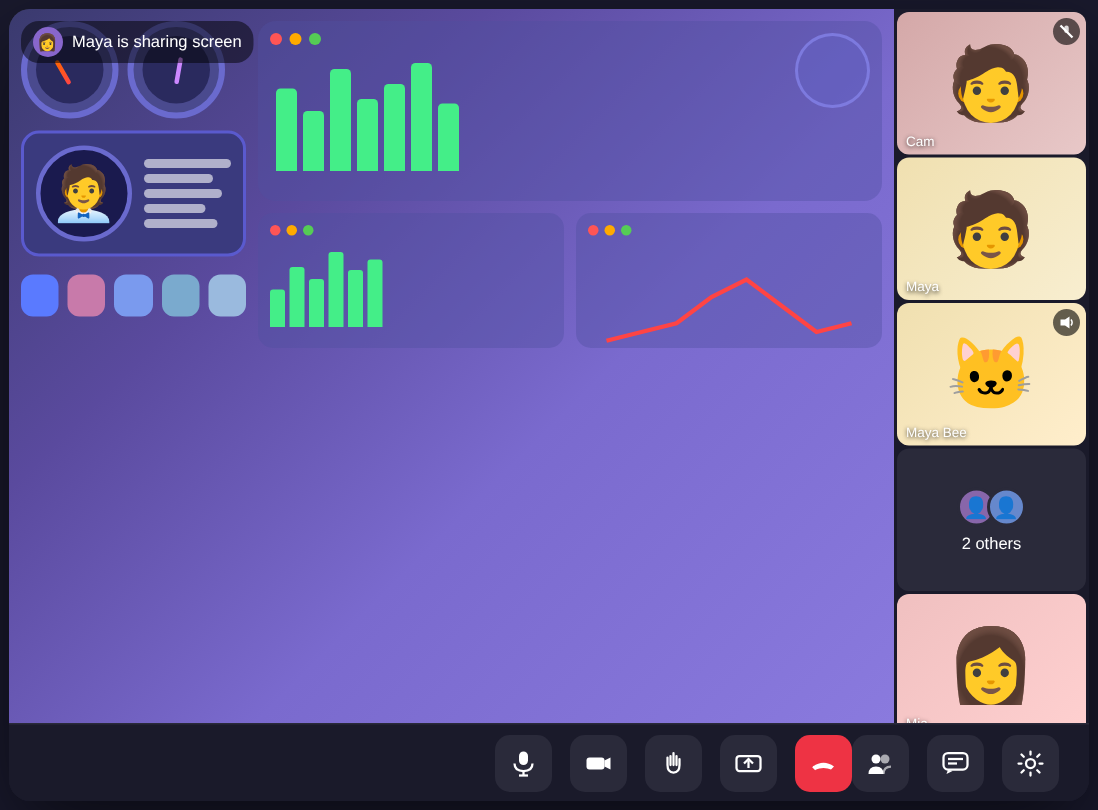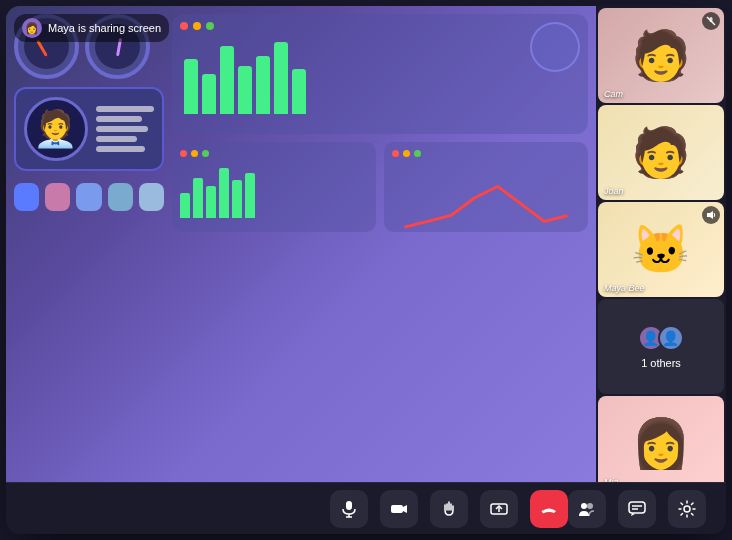--- a/index.html
+++ b/index.html
@@ -262,21 +262,20 @@
     .pt-bg3 { background: linear-gradient(135deg, #f0e0b0, #ffeecc); }
     .pt-bg5 { background: linear-gradient(135deg, #f0c0c0, #ffd0d0); }
     .participant-name {
       position: absolute;
       bottom: 4px;
       left: 6px;
       color: white;
       font-size: 9px;
       text-shadow: 0 1px 3px rgba(0,0,0,0.8);
       font-weight: 500;
-      font-style: italic;
     }
     .participant-avatar {
       width: 100%;
       height: 100%;
       display: flex;
       align-items: center;
       justify-content: center;
       font-size: 48px;
     }
     .mute-badge {
@@ -485,40 +484,40 @@
           <svg width="10" height="10" viewBox="0 0 10 10">
             <line x1="1" y1="1" x2="9" y2="9" stroke="white" stroke-width="1.5"></line>
             <rect x="3.5" y="1" width="3" height="5" rx="1.5" fill="white" opacity="0.8"></rect>
           </svg>
         </div>
         <div class="participant-name">Cam</div>
       </div>
 
       <div class="participant-tile pt-bg2">
         <div class="participant-avatar">🧑</div>
-        <div class="participant-name">Joan</div>
+        <div class="participant-name">Maya</div>
       </div>
 
       <div class="participant-tile pt-bg3">
         <div class="participant-avatar">🐱</div>
         <div class="speaker-badge">
           <svg width="10" height="10" viewBox="0 0 10 10">
             <polygon points="1,3 4,3 7,1 7,9 4,7 1,7" fill="white"></polygon>
             <path d="M8,3 Q9.5,5 8,7" stroke="white" stroke-width="1" fill="none"></path>
           </svg>
         </div>
         <div class="participant-name">Maya Bee</div>
       </div>
 
       <div class="others-tile">
         <div class="others-avatars">
           <div class="others-avatar-small oav1">👤</div>
           <div class="others-avatar-small oav2">👤</div>
         </div>
-        <div class="others-label">1 others</div>
+        <div class="others-label">2 others</div>
       </div>
 
       <div class="participant-tile pt-bg5">
         <div class="participant-avatar">👩</div>
         <div class="participant-name">Mia</div>
       </div>
     </div>
   </div>
 
   <div class="bottom-toolbar">

